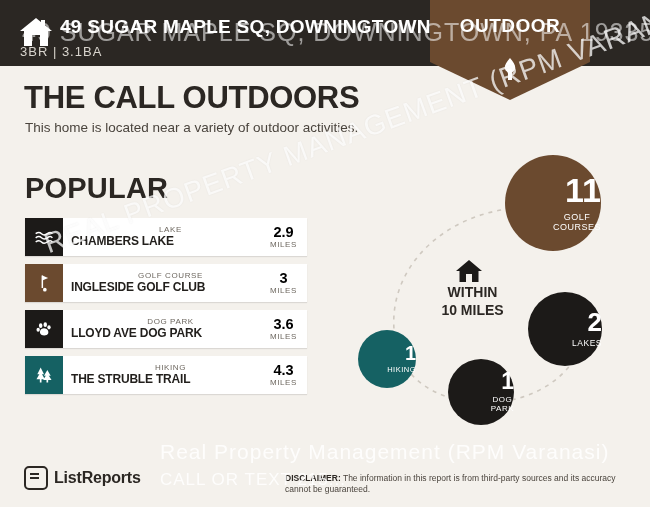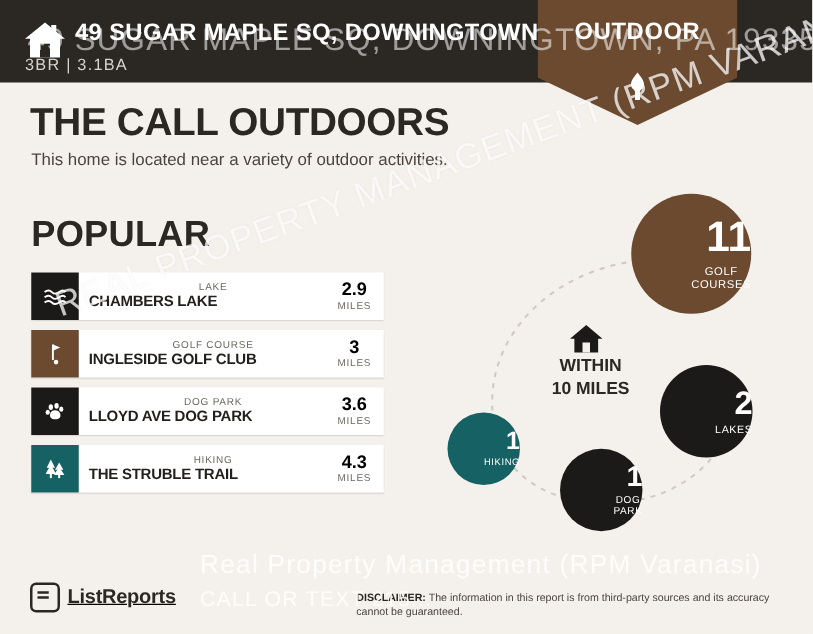--- a/index.html
+++ b/index.html
@@ -249,21 +249,20 @@
     pointer-events: none;
   }
 
   
   #footer-logo {
     position: absolute;
     left: 24px;
     top: 466px;
     display: flex;
     align-items: center;
-    text-decoration: underline;
   }
   #footer-logo .lr-mark {
     width: 20px; height: 20px;
     border: 2px solid #2b2723;
     border-radius: 5px;
     margin-right: 6px;
     position: relative;
   }
   #footer-logo .lr-mark:before {
     content:"";

